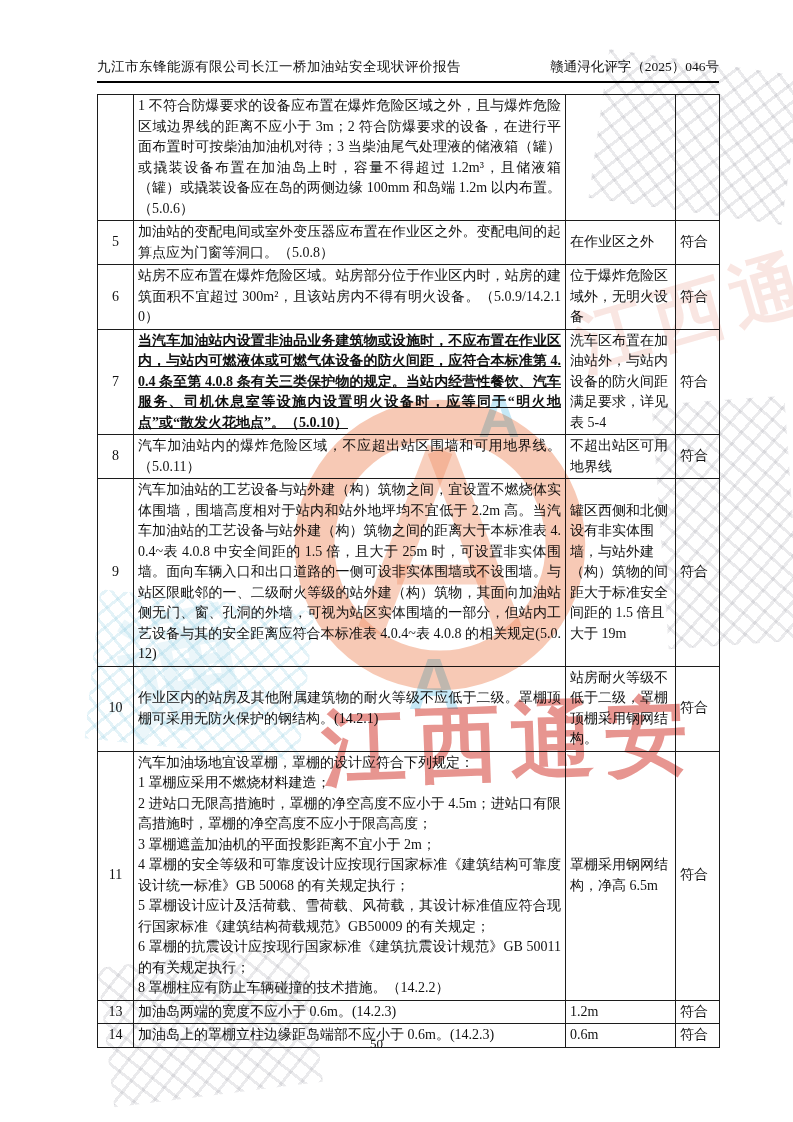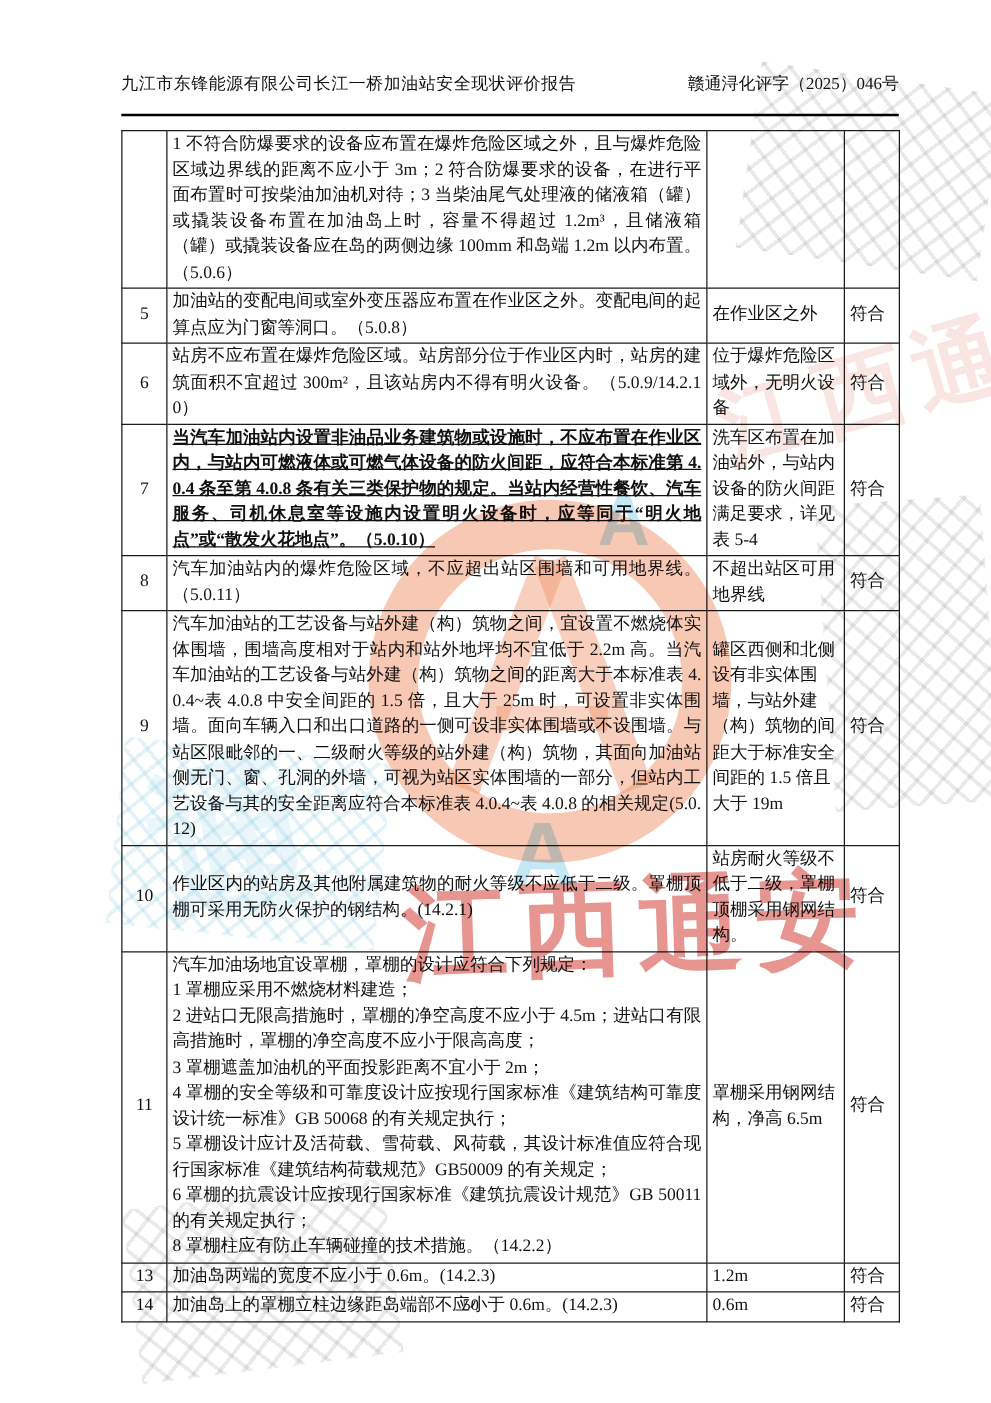--- a/index.html
+++ b/index.html
@@ -3,21 +3,21 @@
 <meta charset="utf-8">
 <style>
   html,body{margin:0;padding:0;}
   body{
     width:793px;height:1122px;background:#ffffff;position:relative;overflow:hidden;
     font-family:"Liberation Serif","DejaVu Serif",serif;color:#111;
   }
   .content-layer{position:absolute;left:97px;top:58px;width:622px;z-index:2;}
   
   .doc-header{display:flex;justify-content:space-between;align-items:flex-end;
-    font-size:13.5px;padding-bottom:15px;border-bottom:2px solid #000;}
+    font-size:13.5px;padding-bottom:5px;border-bottom:2px solid #000;}
   .doc-header .left{letter-spacing:0.5px;}
   .doc-header .right{font-weight:400;}
   
   table.checklist{width:622px;border-collapse:collapse;table-layout:fixed;margin-top:11px;
     font-size:14px;}
   table.checklist td{border:1.8px solid #1c1c1c;padding:1px 4px;line-height:20.5px;
     vertical-align:middle;word-break:break-all;}
   td.no{text-align:center;}
   td.content{text-align:justify;white-space:pre-line;}
   td.result{text-align:left;padding:1px 3px;}

